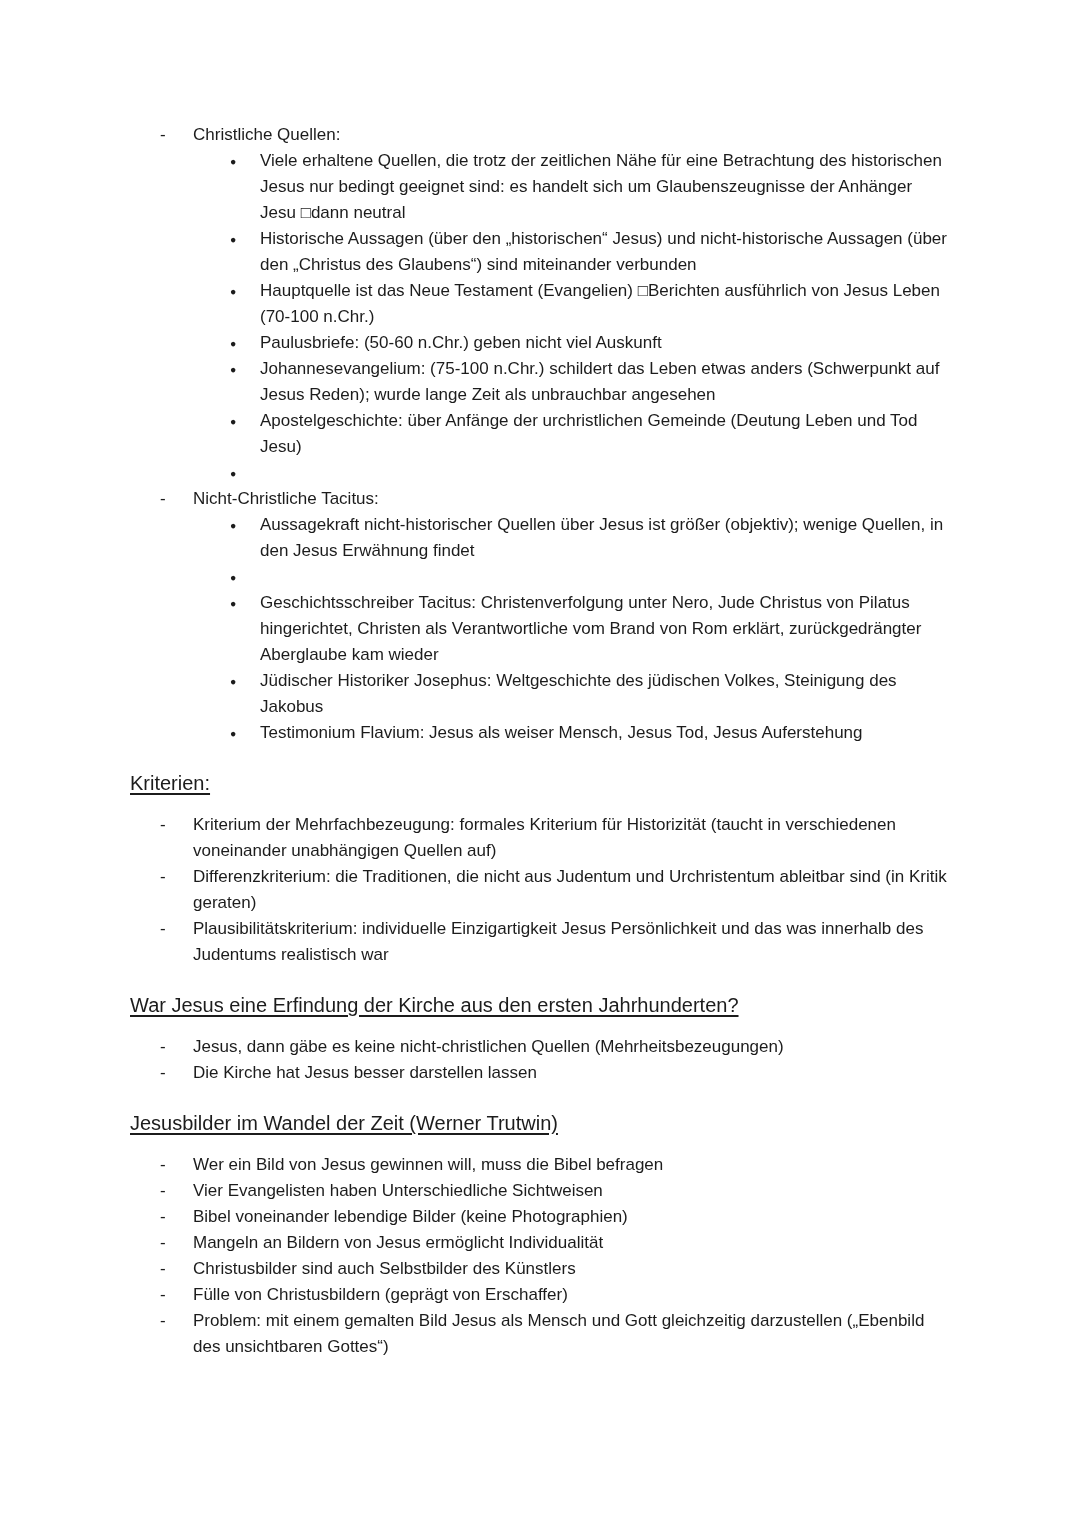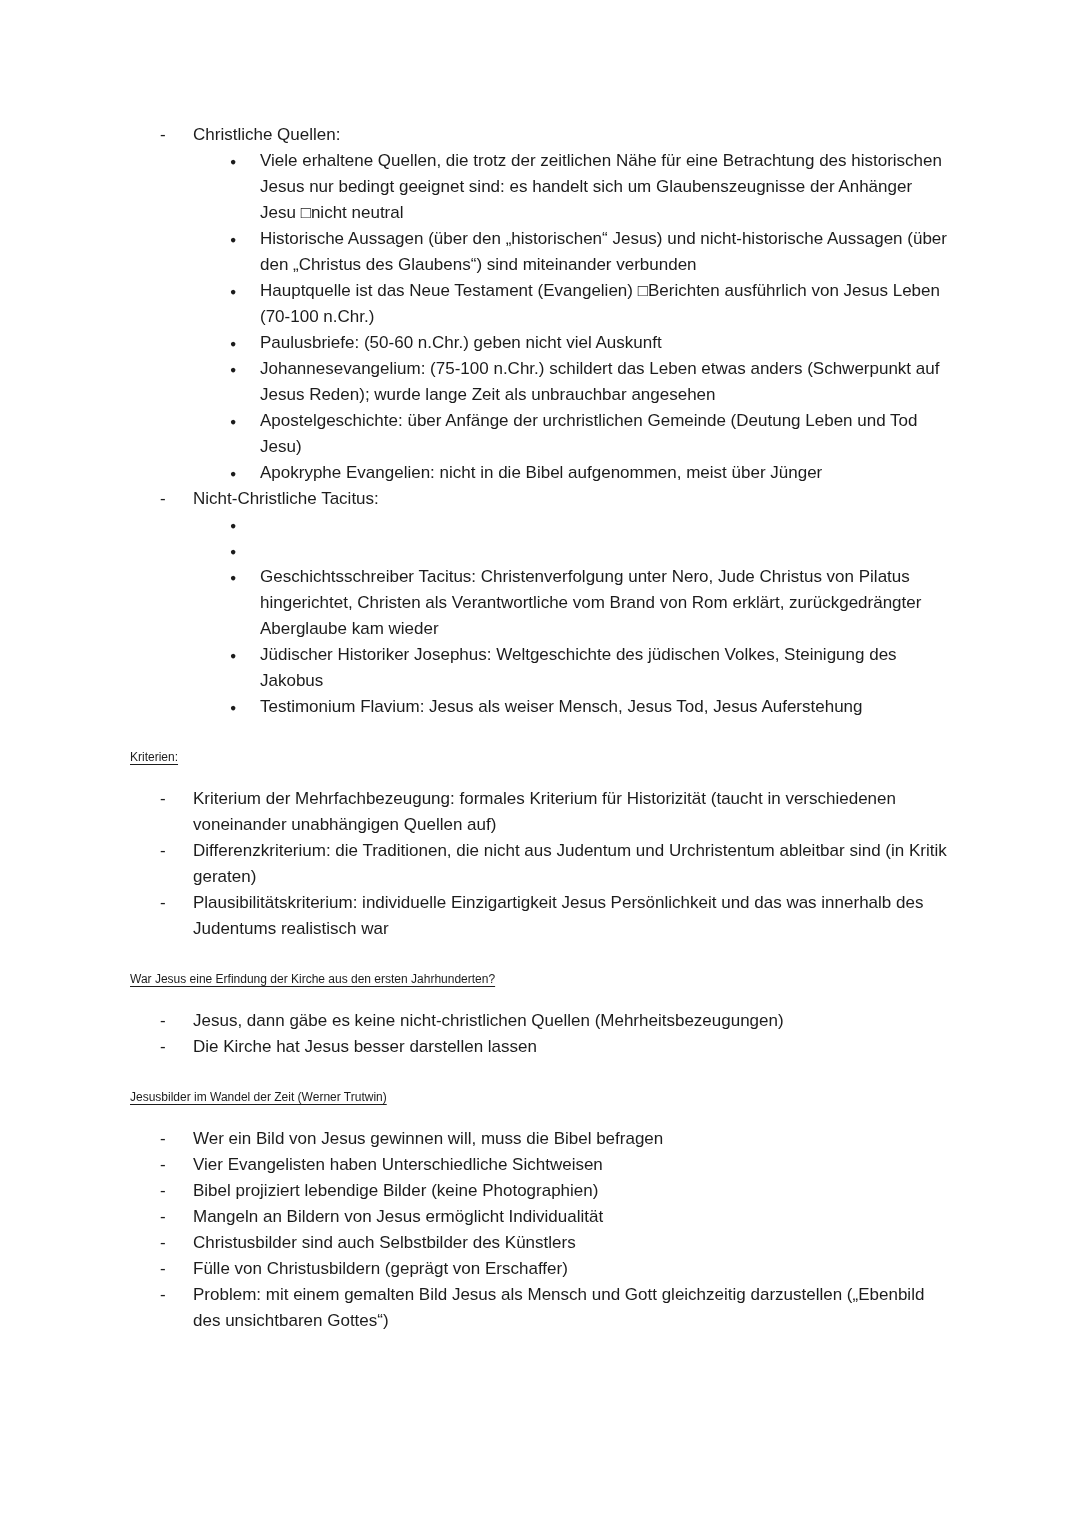--- a/index.html
+++ b/index.html
@@ -17,21 +17,21 @@
     font-family: "Liberation Sans", "DejaVu Sans", sans-serif;
     font-size: 17px;
     line-height: 26px;
     color: #1c1c1c;
     overflow: hidden;
   }
   .block {
     margin: 0;
   }
   .heading {
-    font-size: 12px;
+    font-size: 20px;
     font-weight: 400;
     text-decoration: underline;
     text-underline-offset: 3px;
     margin: 24px 0 16px 0;
     line-height: 26px;
   }
   .li {
     display: flex;
     align-items: flex-start;
   }
@@ -67,21 +67,21 @@
 
   <section class="block">
 
     <div class="li lvl1">
       <span class="m">-</span>
       <span class="t">Christliche Quellen:</span>
     </div>
 
     <div class="li lvl2">
       <span class="m dot">●</span>
-      <span class="t">Viele erhaltene Quellen, die trotz der zeitlichen Nähe für eine Betrachtung des historischen Jesus nur bedingt geeignet sind: es handelt sich um Glaubenszeugnisse der Anhänger Jesu □nicht neutral</span>
+      <span class="t">Viele erhaltene Quellen, die trotz der zeitlichen Nähe für eine Betrachtung des historischen Jesus nur bedingt geeignet sind: es handelt sich um Glaubenszeugnisse der Anhänger Jesu □dann neutral</span>
     </div>
     <div class="li lvl2">
       <span class="m dot">●</span>
       <span class="t">Historische Aussagen (über den „historischen“ Jesus) und nicht-historische Aussagen (über den „Christus des Glaubens“) sind miteinander verbunden</span>
     </div>
     <div class="li lvl2">
       <span class="m dot">●</span>
       <span class="t">Hauptquelle ist das Neue Testament (Evangelien) □Berichten ausführlich von Jesus Leben (70-100 n.Chr.)</span>
     </div>
     <div class="li lvl2">
@@ -91,30 +91,30 @@
     <div class="li lvl2">
       <span class="m dot">●</span>
       <span class="t">Johannesevangelium: (75-100 n.Chr.) schildert das Leben etwas anders (Schwerpunkt auf Jesus Reden); wurde lange Zeit als unbrauchbar angesehen</span>
     </div>
     <div class="li lvl2">
       <span class="m dot">●</span>
       <span class="t">Apostelgeschichte: über Anfänge der urchristlichen Gemeinde (Deutung Leben und Tod Jesu)</span>
     </div>
     <div class="li lvl2">
       <span class="m dot">●</span>
-      <span class="t">Apokryphe Evangelien: nicht in die Bibel aufgenommen, meist über Jünger</span>
     </div>
 
     <div class="li lvl1">
       <span class="m">-</span>
       <span class="t">Nicht-Christliche Tacitus:</span>
     </div>
 
     <div class="li lvl2">
       <span class="m dot">●</span>
+      <span class="t">Aussagekraft nicht-historischer Quellen über Jesus ist größer (objektiv); wenige Quellen, in den Jesus Erwähnung findet</span>
     </div>
     <div class="li lvl2">
       <span class="m dot">●</span>
     </div>
     <div class="li lvl2">
       <span class="m dot">●</span>
       <span class="t">Geschichtsschreiber Tacitus: Christenverfolgung unter Nero, Jude Christus von Pilatus hingerichtet, Christen als Verantwortliche vom Brand von Rom erklärt, zurückgedrängter Aberglaube kam wieder</span>
     </div>
     <div class="li lvl2">
       <span class="m dot">●</span>
@@ -162,21 +162,21 @@
     <div class="li lvl1">
       <span class="m">-</span>
       <span class="t">Wer ein Bild von Jesus gewinnen will, muss die Bibel befragen</span>
     </div>
     <div class="li lvl1">
       <span class="m">-</span>
       <span class="t">Vier Evangelisten haben Unterschiedliche Sichtweisen</span>
     </div>
     <div class="li lvl1">
       <span class="m">-</span>
-      <span class="t">Bibel projiziert lebendige Bilder (keine Photographien)</span>
+      <span class="t">Bibel voneinander lebendige Bilder (keine Photographien)</span>
     </div>
     <div class="li lvl1">
       <span class="m">-</span>
       <span class="t">Mangeln an Bildern von Jesus ermöglicht Individualität</span>
     </div>
     <div class="li lvl1">
       <span class="m">-</span>
       <span class="t">Christusbilder sind auch Selbstbilder des Künstlers</span>
     </div>
     <div class="li lvl1">

